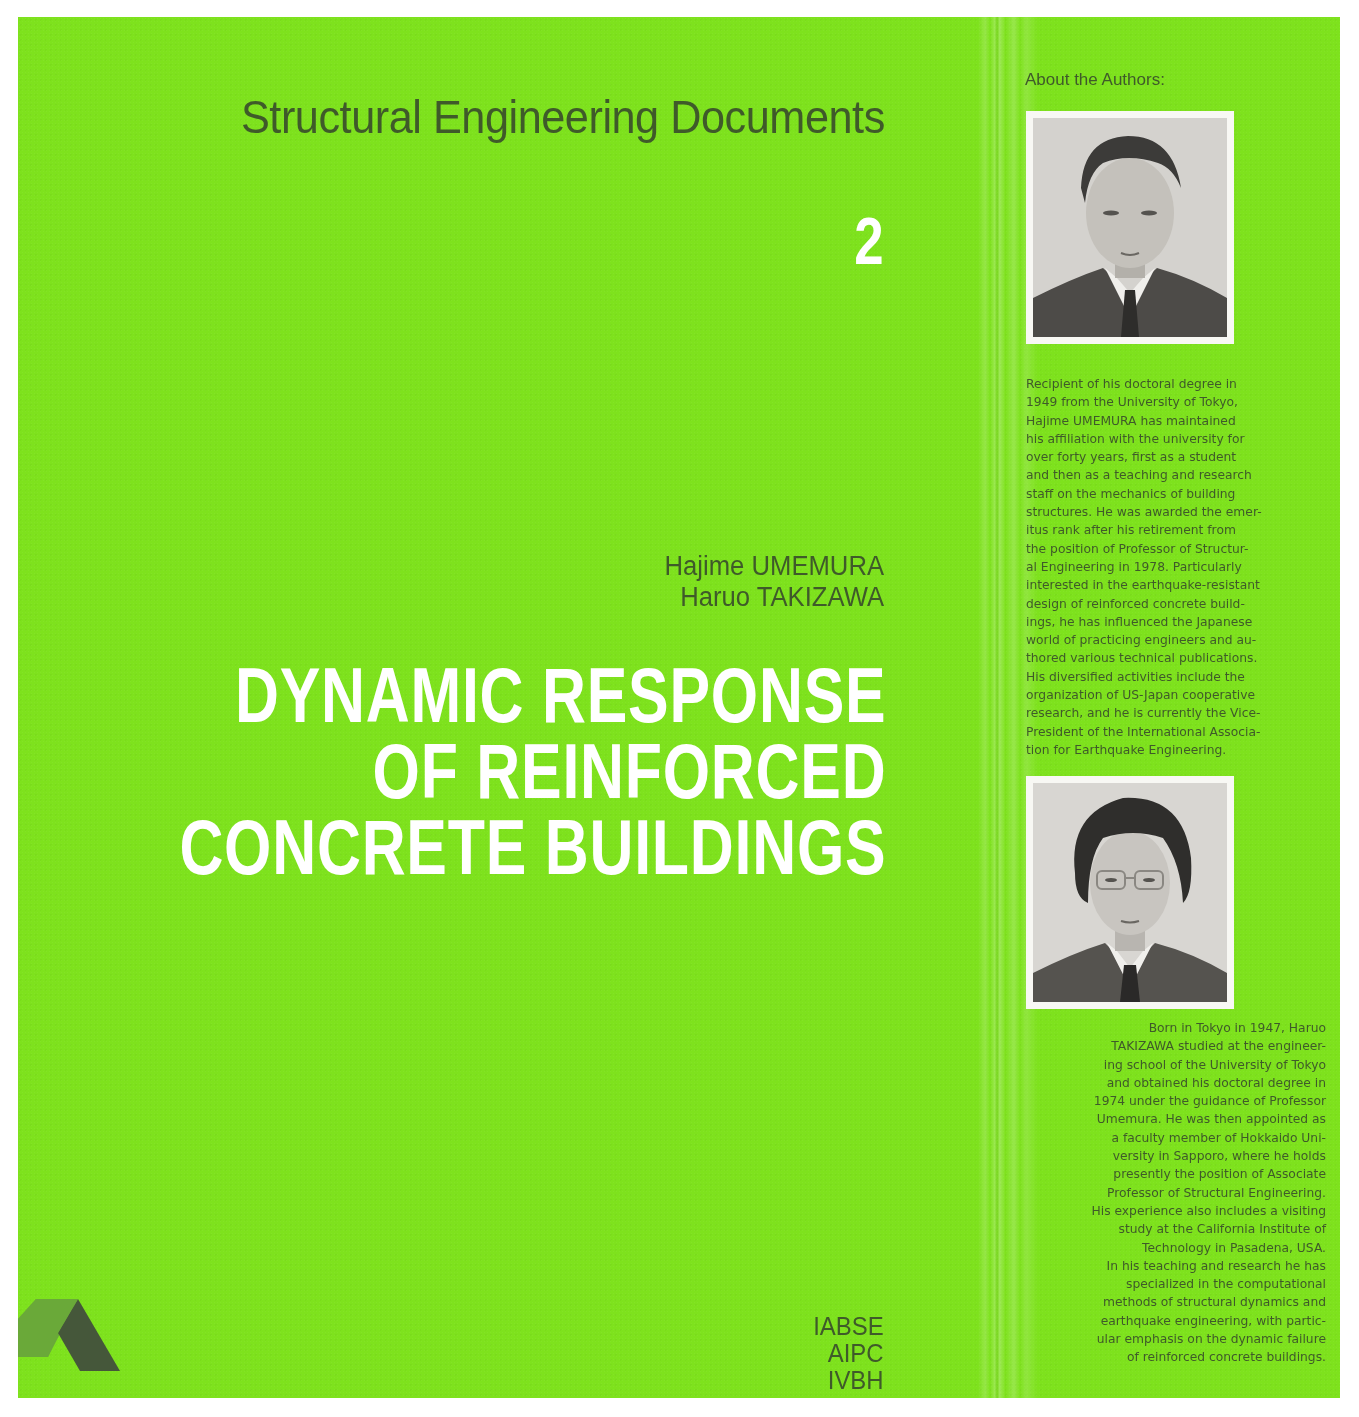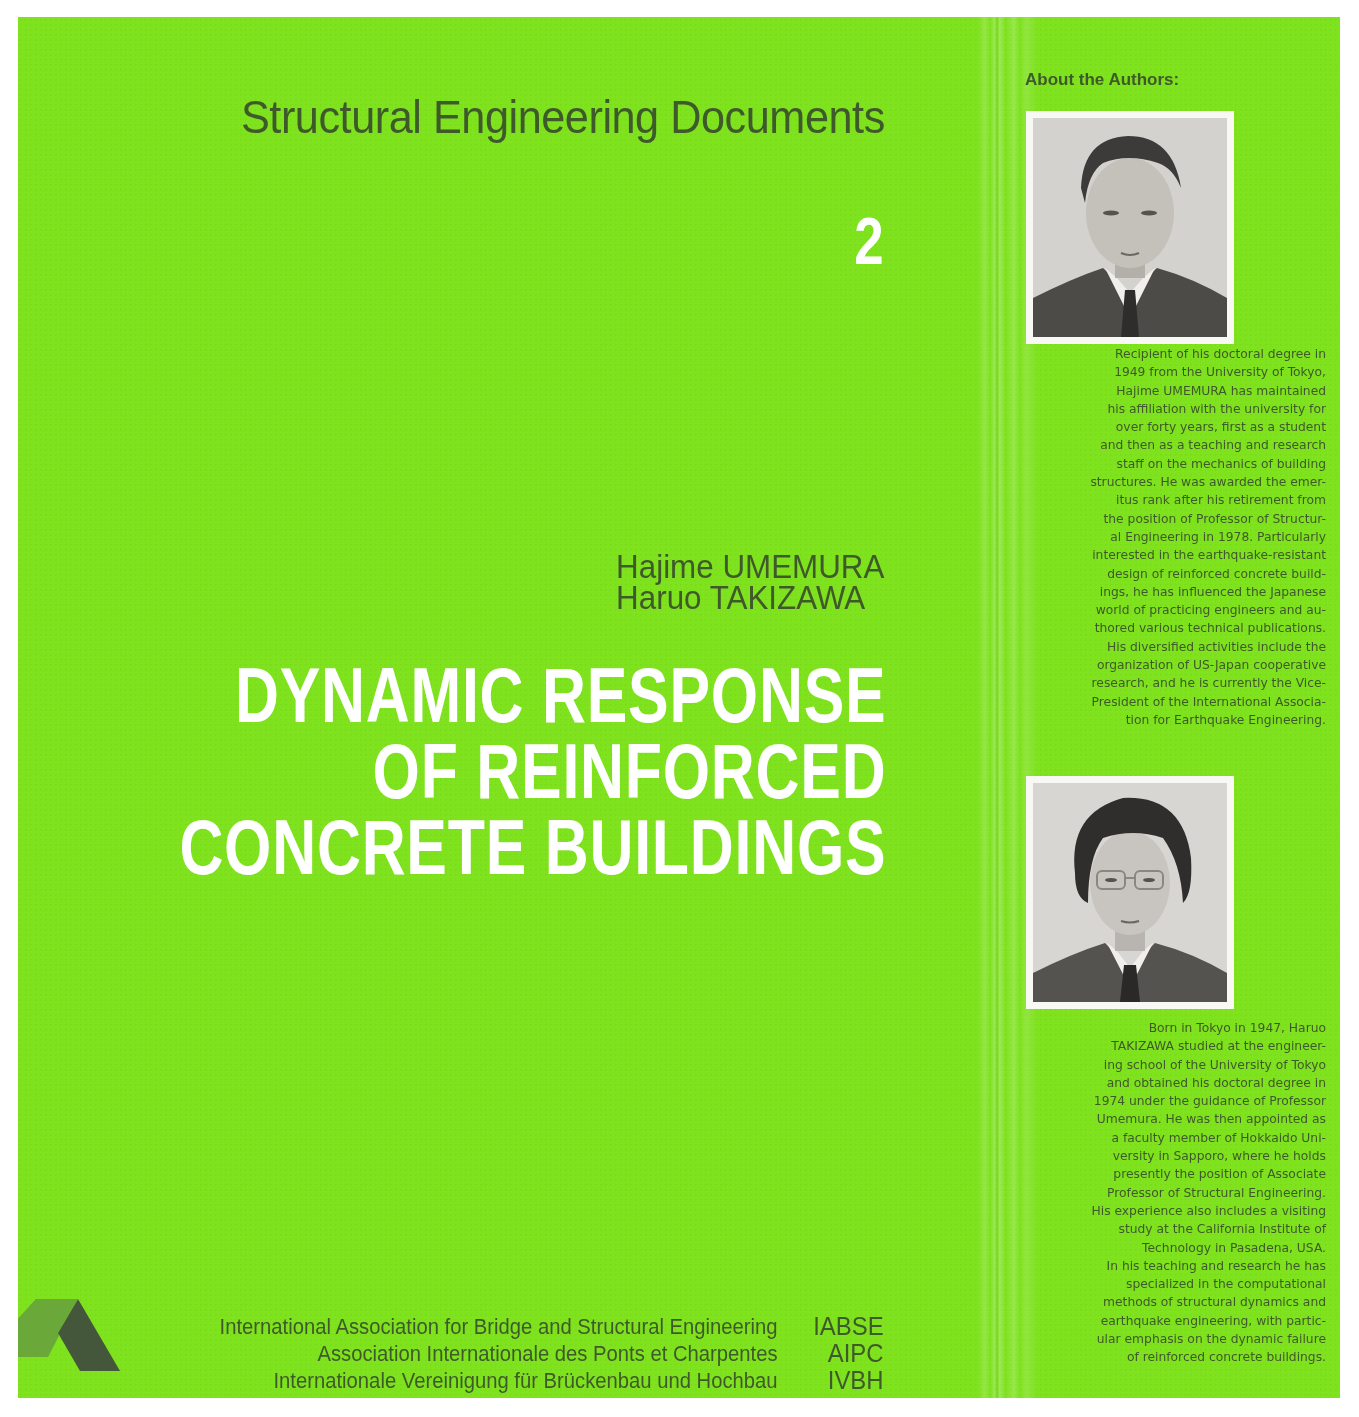--- a/index.html
+++ b/index.html
@@ -25,22 +25,22 @@
     font-family:"Liberation Sans", sans-serif; font-weight:normal;
     font-size:47px; color:#3f5a2a; letter-spacing:-0.5px; white-space:nowrap;
     transform:scaleX(0.92); transform-origin:right center;
   }
   .volume {
     position:absolute; right:456px; top:186px;
     font-family:"Liberation Sans", sans-serif; font-weight:bold;
     font-size:66px; color:#ffffff; transform:scaleX(0.8); transform-origin:right center;
   }
   .authors {
-    position:absolute; right:456px; top:534px; 
-    font-family:"Liberation Sans", sans-serif; font-size:33px; line-height:31px;
+    position:absolute; right:456px; top:534px; text-align:right;
+    font-family:"Liberation Sans", sans-serif; font-size:27px; line-height:31px;
     color:#3f5a2a;
   }
   .authors div { transform:scaleX(0.95); transform-origin:right center; white-space:nowrap; }
   .title {
     position:absolute; right:454px; top:640px; text-align:right;
     font-family:"Liberation Sans", sans-serif; font-weight:bold;
     font-size:78px; line-height:76px; color:#ffffff; letter-spacing:1px;
   }
   .title div { transform:scaleX(0.78); transform-origin:right center; white-space:nowrap; }
   .logo { position:absolute; left:0; top:1282px; width:102px; height:72px; }
@@ -51,39 +51,39 @@
   }
   .assoc div { transform:scaleX(0.92); transform-origin:right center; white-space:nowrap; }
   .abbr {
     position:absolute; right:456px; top:1296px; text-align:right;
     font-family:"Liberation Sans", sans-serif; font-size:26px; line-height:27px;
     color:#3f5a2a;
   }
   .abbr div { transform:scaleX(0.92); transform-origin:right center; }
   .about-heading {
     position:absolute; left:1007px; top:53px;
-    font-family:"Liberation Sans", sans-serif; font-weight:bold; font-size:17px;
+    font-family:"Liberation Sans", sans-serif; font-weight:normal; font-size:17px;
     color:#3f5a2a;
   }
   .photo {
     position:absolute; left:1008px; width:208px; height:233px;
     background:#f8f8f4; box-sizing:border-box; padding:7px;
   }
   .photo .img {
     width:100%; height:100%; background:#d2d0cc; position:relative; overflow:hidden;
   }
   .photo svg { width:100%; height:100%; display:block; }
   .photo1 { top:94px; }
   .photo2 { top:759px; }
   .bio {
     position:absolute; left:1008px; width:300px;
     font-family:"DejaVu Sans", sans-serif; font-size:12.3px; line-height:18.3px;
     color:#3f5a2a; white-space:pre-line;
   }
-  .bio1 { top:328px;text-align:right; }
+  .bio1 { top:358px; }
   .bio2 { top:1002px;text-align:right; }
 </style>
 </head>
 <body>
 
 <div class="cover">
   <div class="fold"></div>
 
   <div class="series">Structural Engineering Documents</div>
   <div class="volume">2</div>
@@ -98,25 +98,20 @@
     <div>OF REINFORCED</div>
     <div>CONCRETE BUILDINGS</div>
   </div>
 
   <svg class="logo" viewBox="0 0 102 72">
     <polygon points="0,20 18,0 60,0 30,58 0,58" fill="#6aa83a"></polygon>
     <polygon points="60,0 102,72 62,72 40,34" fill="#45573a"></polygon>
     <polygon points="0,20 18,0 60,0 40,34 30,58 0,58" fill="#6aa83a" opacity="0.9"></polygon>
   </svg>
 
-  <div class="assoc">
-    <div>International Association for Bridge and Structural Engineering</div>
-    <div>Association Internationale des Ponts et Charpentes</div>
-    <div>Internationale Vereinigung für Brückenbau und Hochbau</div>
-  </div>
   <div class="abbr">
     <div>IABSE</div>
     <div>AIPC</div>
     <div>IVBH</div>
   </div>
 
   <div class="about-heading">About the Authors:</div>
 
   <div class="photo photo1">
     <div class="img">

